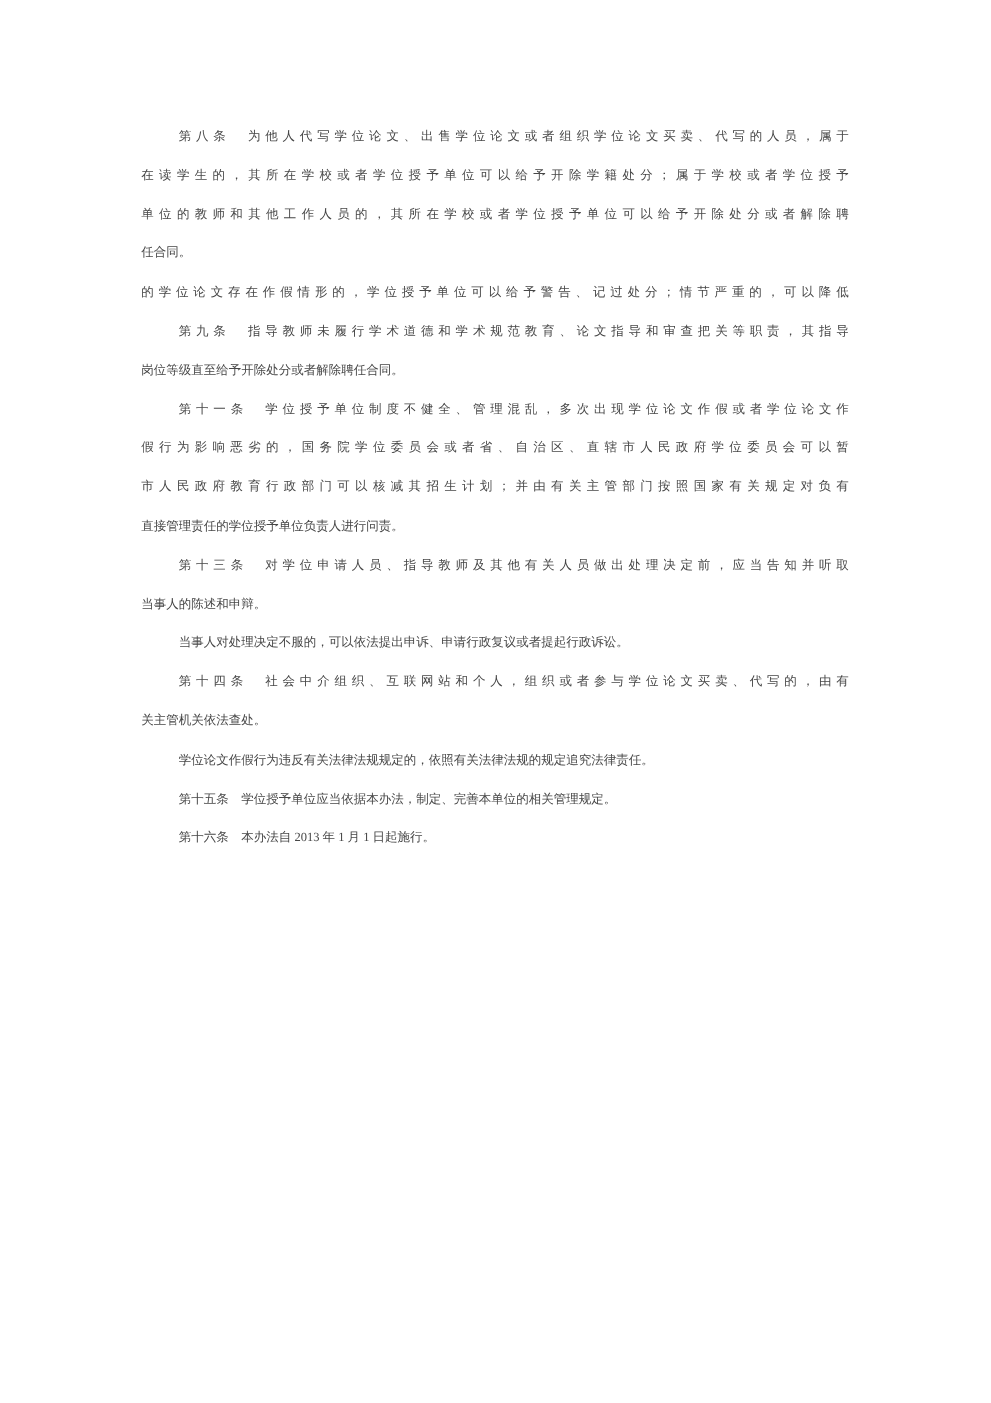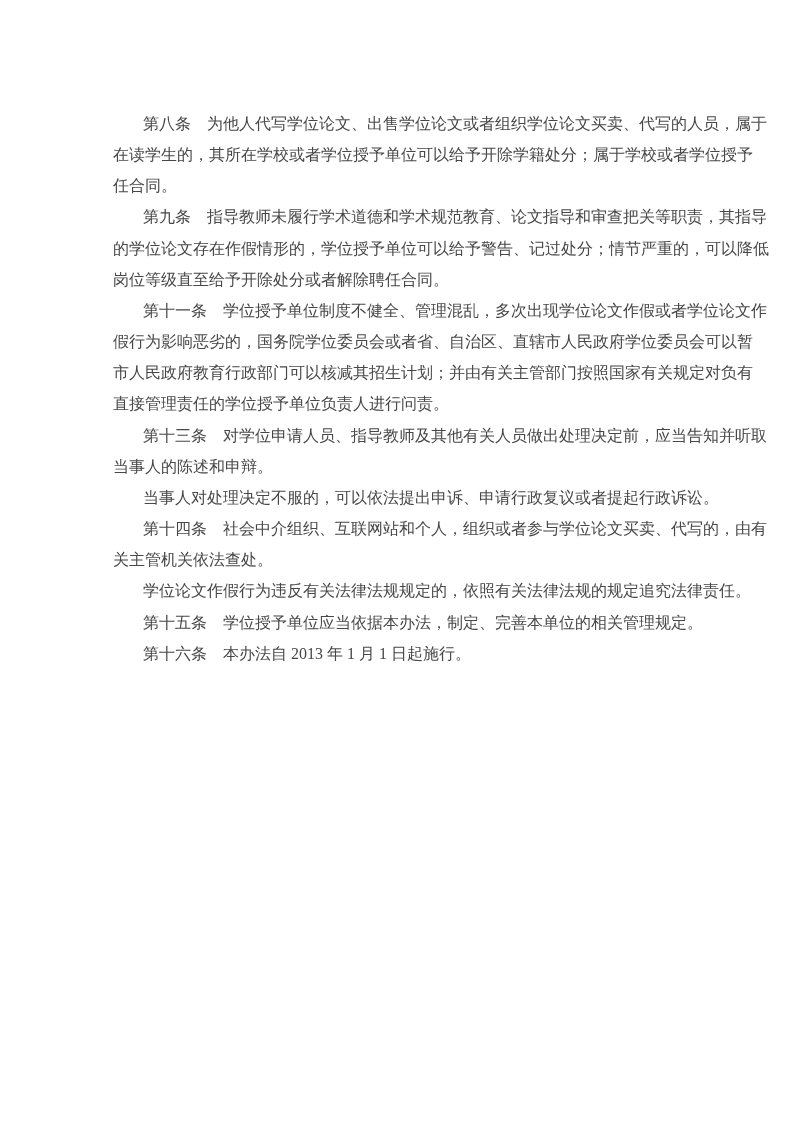--- a/index.html
+++ b/index.html
@@ -10,24 +10,24 @@
   .page {
     position: relative;
     width: 793px;
     height: 1122px;
     background: #ffffff;
     overflow: hidden;
   }
   .text-block {
     position: absolute;
     left: 113px;
-    top: 108px;
+    top: 94px;
     width: 566px;
     font-family: "Liberation Serif", "DejaVu Serif", serif;
-    font-size: 16px;
+    font-size: 10px;
     color: #474747;
   }
   .para { margin: 0; padding: 0; }
   .line {
     height: 31.17px;
     line-height: 31.17px;
     white-space: nowrap;
     text-align: justify;
     text-align-last: justify;
   }
@@ -35,25 +35,26 @@
   .line.plast { text-align-last: left; }
 </style>
 </head>
 <body>
 
 <div class="page" style="background: rgb(255, 255, 255);">
   <div class="text-block" id="text-block" style="color: rgb(71, 71, 71);">
       <div class="para">
         <div class="line indent">第八条　为他人代写学位论文、出售学位论文或者组织学位论文买卖、代写的人员，属于</div>
         <div class="line">在读学生的，其所在学校或者学位授予单位可以给予开除学籍处分；属于学校或者学位授予</div>
+        <div class="line">单位的教师和其他工作人员的，其所在学校或者学位授予单位可以给予开除处分或者解除聘</div>
         <div class="line plast">任合同。</div>
       </div>
       <div class="para">
+        <div class="line">的学位论文存在作假情形的，学位授予单位可以给予警告、记过处分；情节严重的，可以降低</div>
         <div class="line indent">第九条　指导教师未履行学术道德和学术规范教育、论文指导和审查把关等职责，其指导</div>
-        <div class="line">的学位论文存在作假情形的，学位授予单位可以给予警告、记过处分；情节严重的，可以降低</div>
         <div class="line plast">岗位等级直至给予开除处分或者解除聘任合同。</div>
       </div>
       <div class="para">
         <div class="line indent">第十一条　学位授予单位制度不健全、管理混乱，多次出现学位论文作假或者学位论文作</div>
         <div class="line">假行为影响恶劣的，国务院学位委员会或者省、自治区、直辖市人民政府学位委员会可以暂</div>
         <div class="line">市人民政府教育行政部门可以核减其招生计划；并由有关主管部门按照国家有关规定对负有</div>
         <div class="line plast">直接管理责任的学位授予单位负责人进行问责。</div>
       </div>
       <div class="para">
         <div class="line indent">第十三条　对学位申请人员、指导教师及其他有关人员做出处理决定前，应当告知并听取</div>

